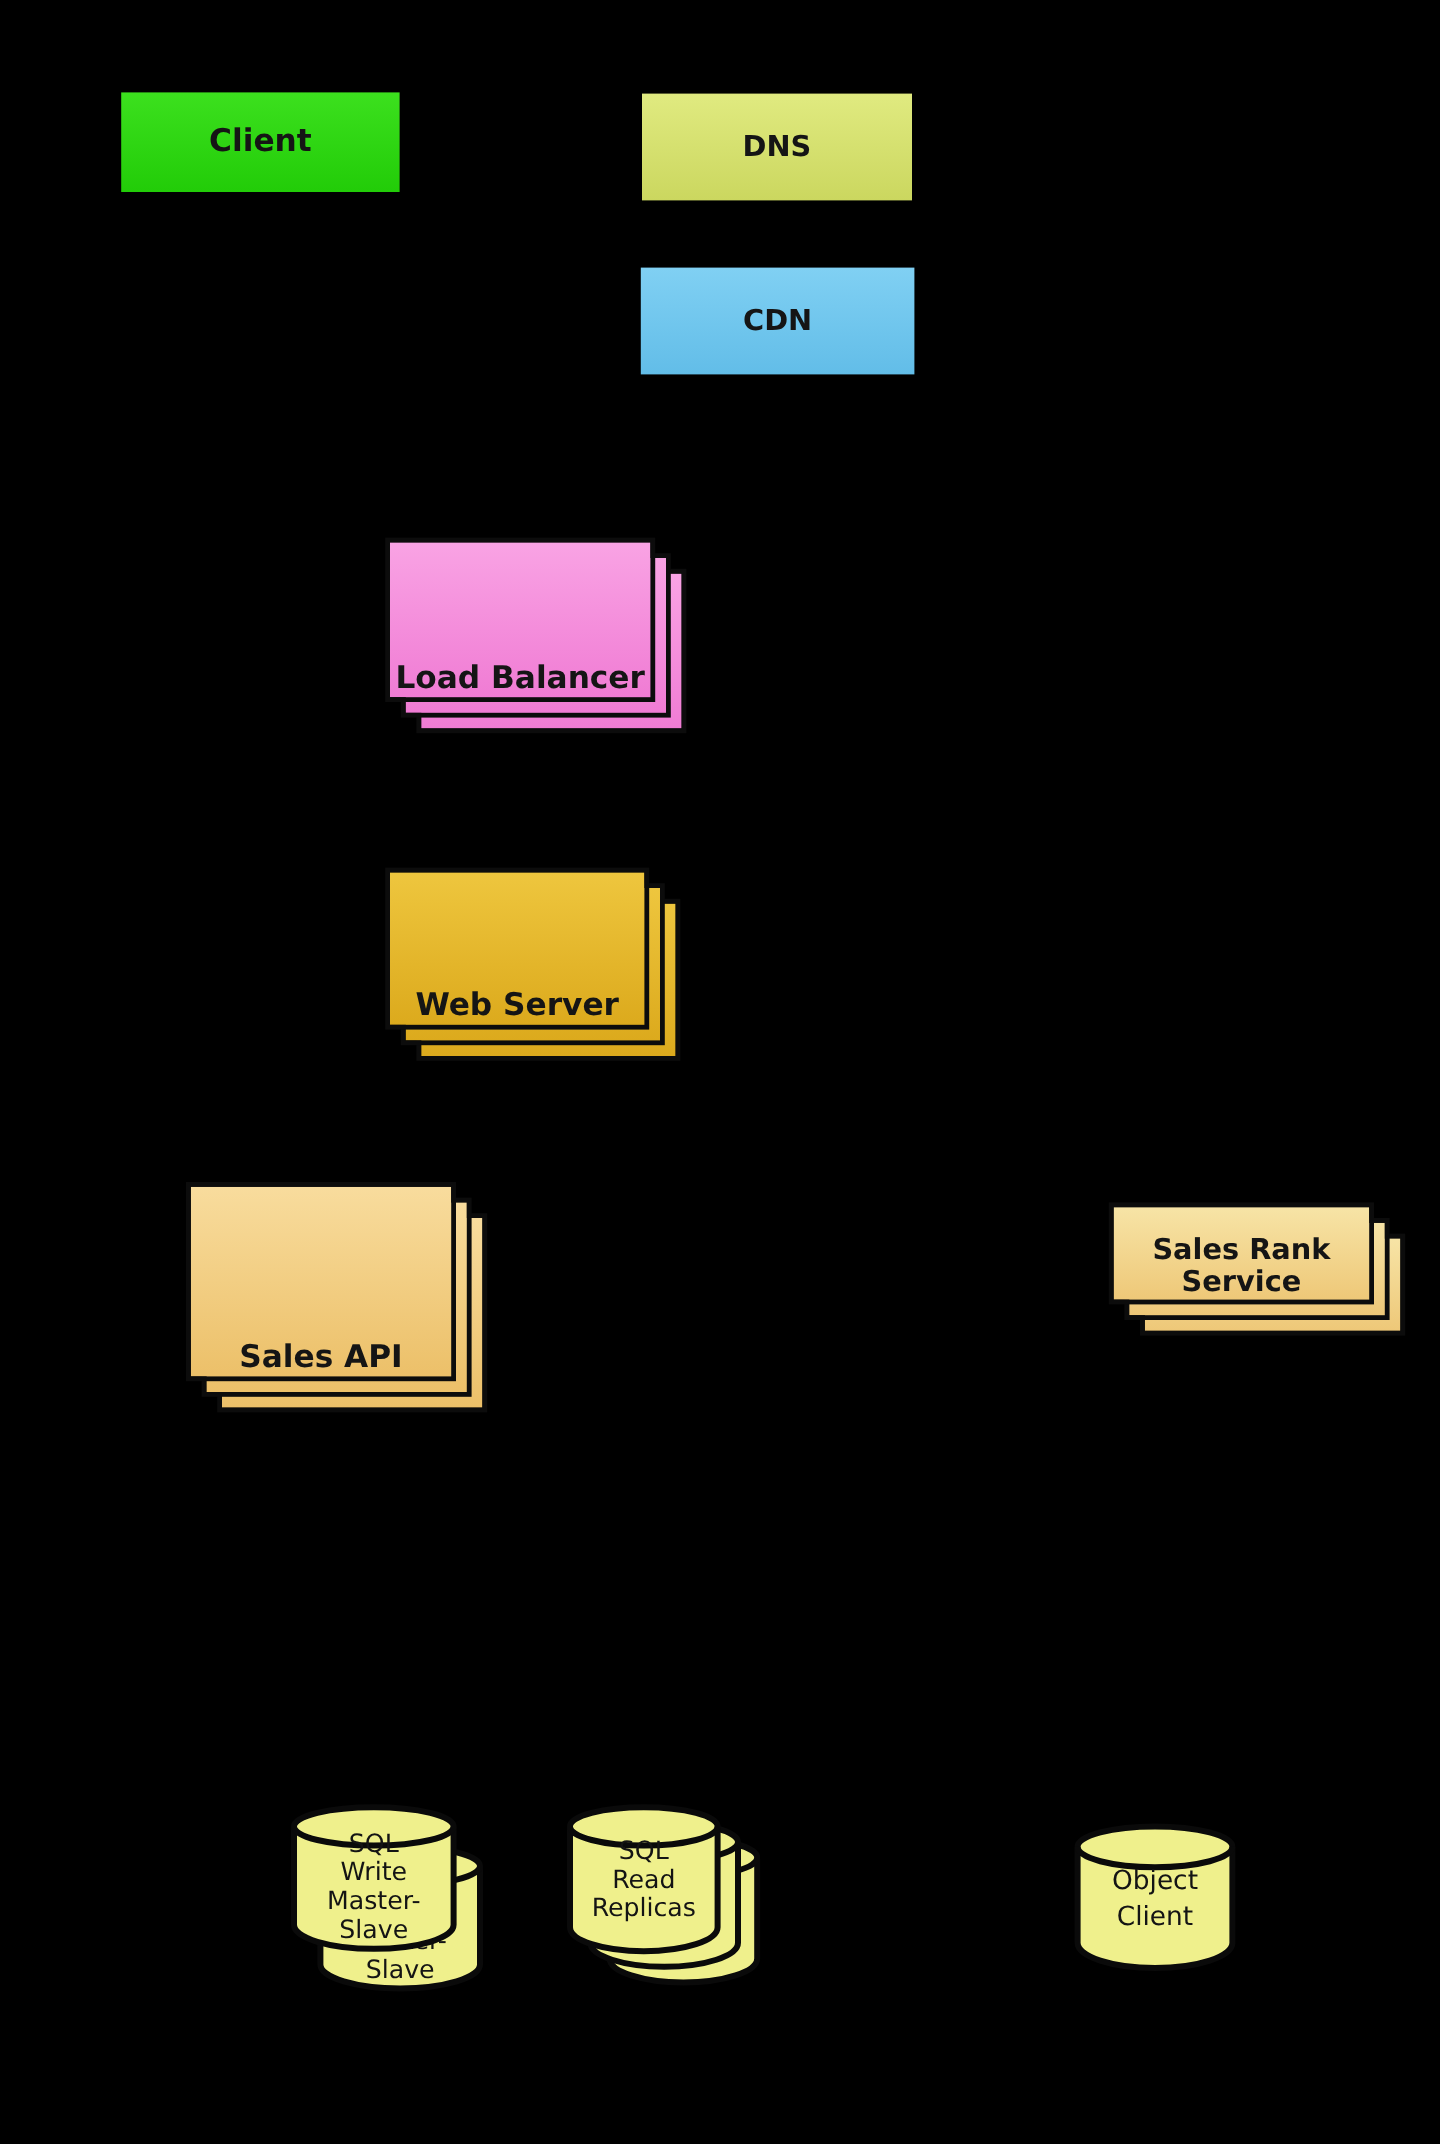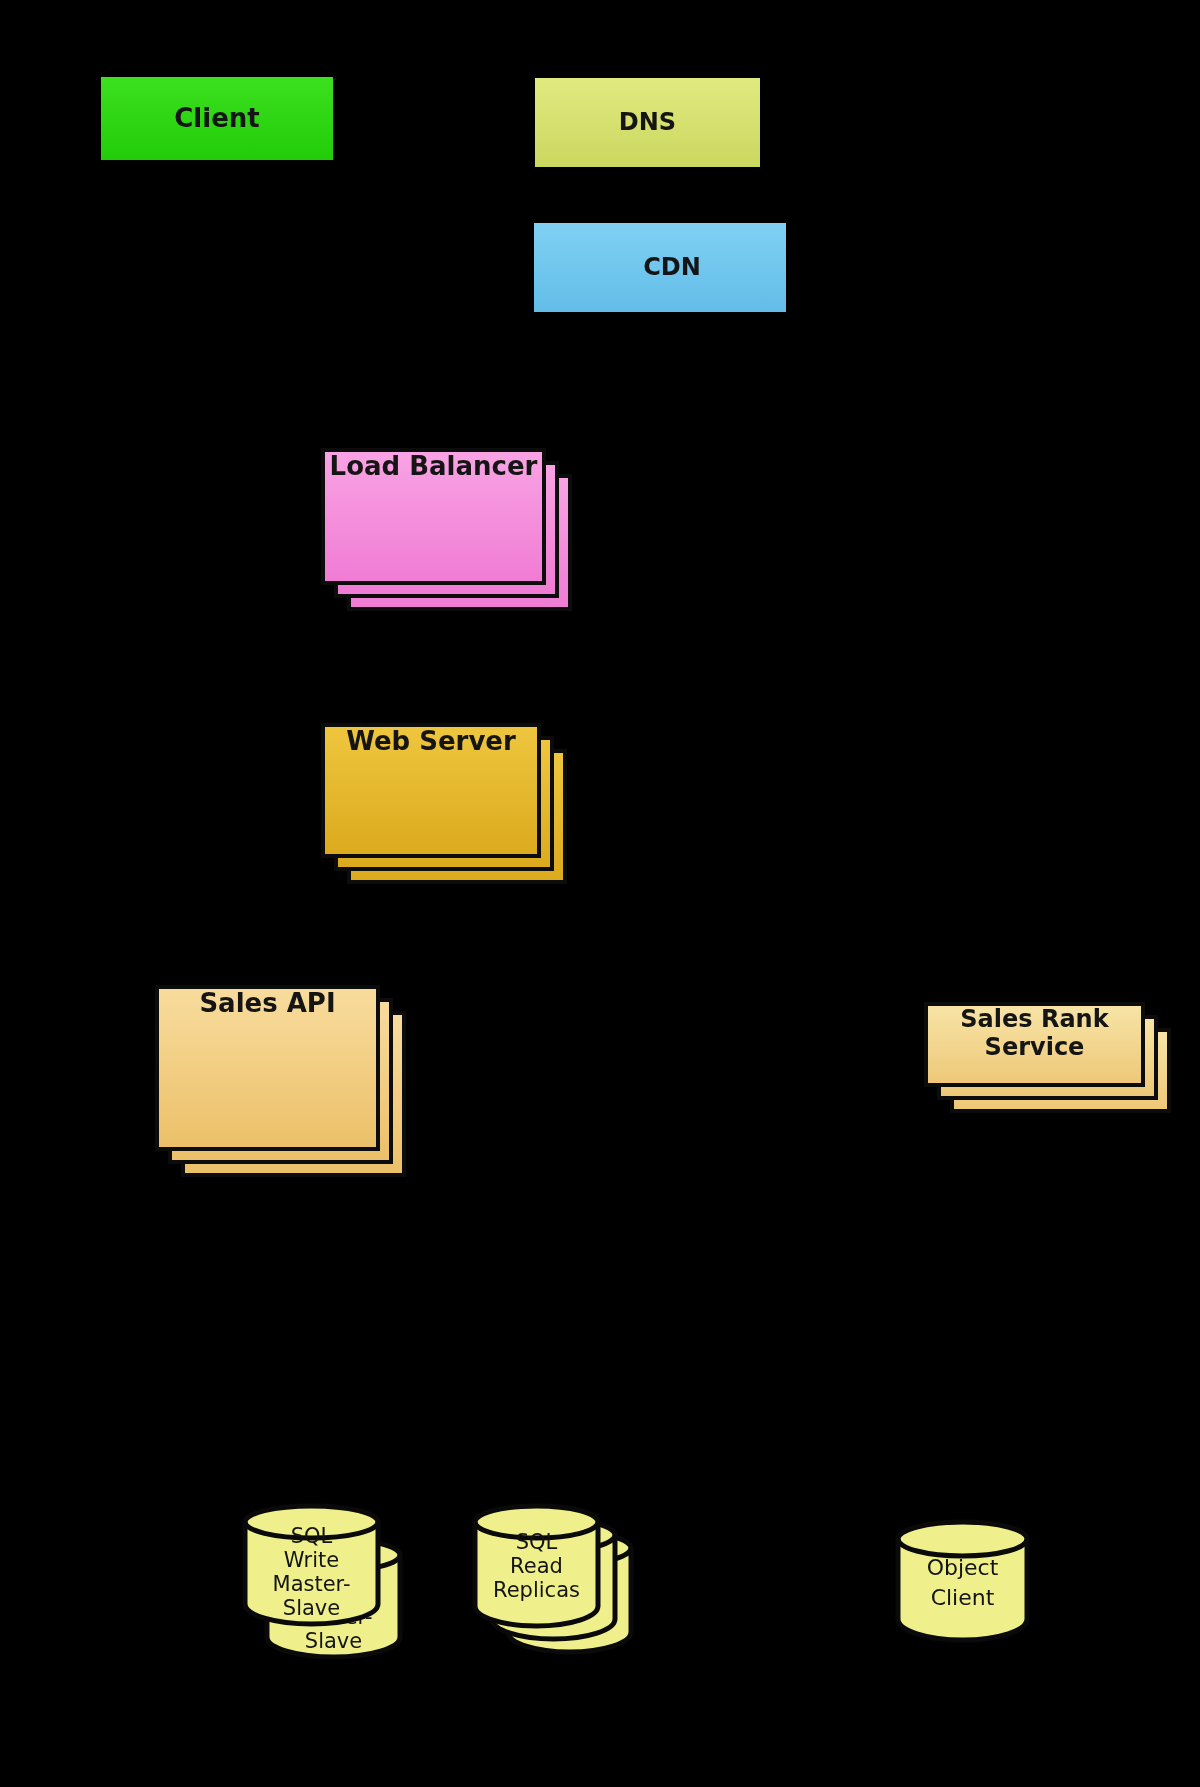--- a/index.html
+++ b/index.html
@@ -9,21 +9,21 @@
   }
   .node,.stack,.cylgroup{position:absolute;}
   .lbl{
     font-weight:bold;color:#151515;text-align:center;line-height:1.15;
     width:100%;letter-spacing:0px;
   }
   .node{display:flex;align-items:center;justify-content:center;}
   
   .layer{position:absolute;left:0;top:0;width:100%;height:100%;
     border:4px solid #0c0c0c;box-sizing:border-box;
-    display:flex;align-items:flex-start;justify-content:center;}
+    display:flex;align-items:flex-end;justify-content:center;}
   .off1{transform:translate(13px,13px);}
   .off2{transform:translate(26px,26px);}
   
   .f-client{background:linear-gradient(180deg,#3ce01e,#22cc08);}
   .f-dns{background:linear-gradient(180deg,#e0ea80,#cbd75f);}
   .f-cdn{background:linear-gradient(180deg,#80d0f3,#62bde8);}
   .f-pink{background:linear-gradient(180deg,#f9a3e4,#f07cd4);}
   .f-gold{background:linear-gradient(180deg,#eec63e,#dcaa1d);}
   .f-wheat{background:linear-gradient(180deg,#f8dc9d,#ecc069);}
   .f-wheat2{background:linear-gradient(180deg,#f7e4a6,#eec878);}
@@ -44,21 +44,21 @@
 <div class="stage">
 
   <div class="node f-client fs26" style="left:101px;top:77px;width:232px;height:83px;">
     <span class="lbl">Client</span>
   </div>
 
   <div class="node f-dns fs24" style="left:535px;top:78px;width:225px;height:89px;">
     <span class="lbl">DNS</span>
   </div>
 
-  <div class="node f-cdn fs24" style="left:534px;top:223px;width:228px;height:89px;padding-left:24px;">
+  <div class="node f-cdn fs24" style="left:534px;top:223px;width:228px;height:89px;">
     <span class="lbl">CDN</span>
   </div>
 
   <div class="stack" style="left:321px;top:448px;width:225px;height:137px;">
     <div class="layer off2 f-pink"></div>
     <div class="layer off1 f-pink"></div>
     <div class="layer f-pink fs26">
       <span class="lbl">Load Balancer</span>
     </div>
   </div>

